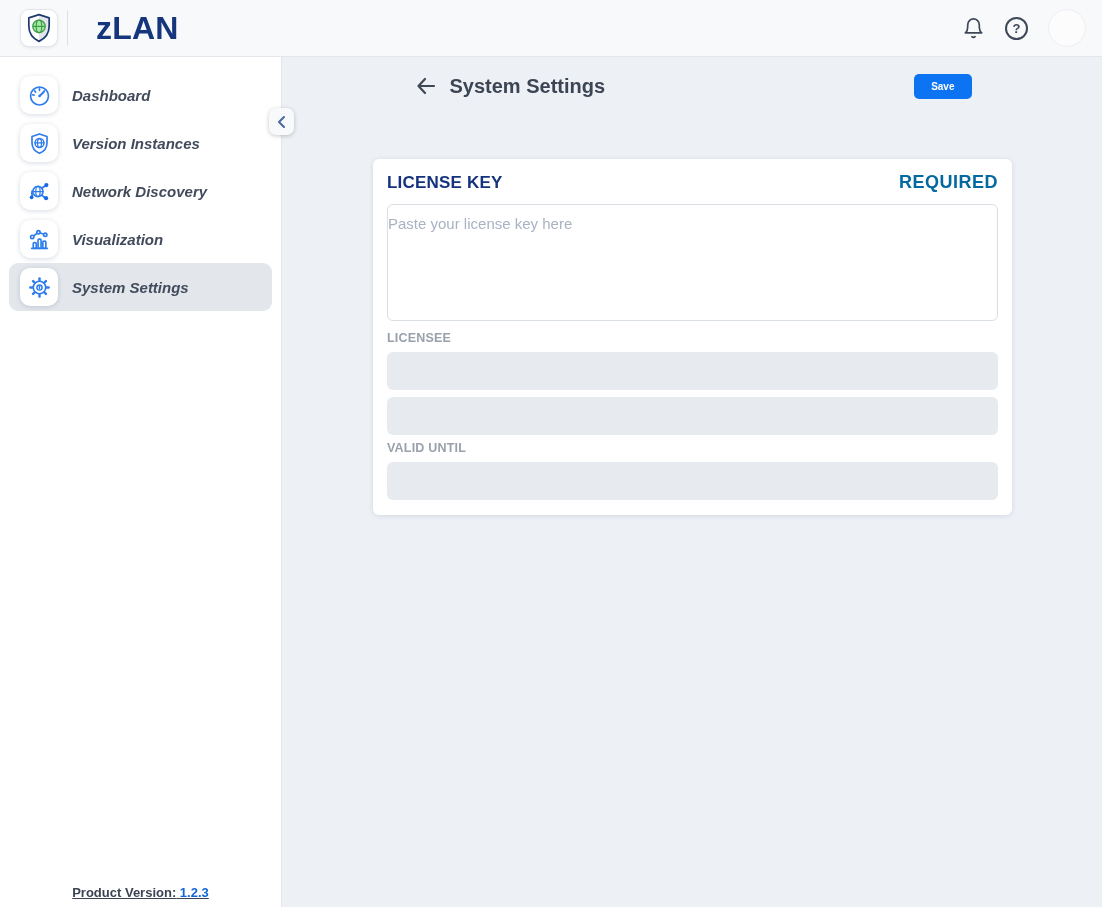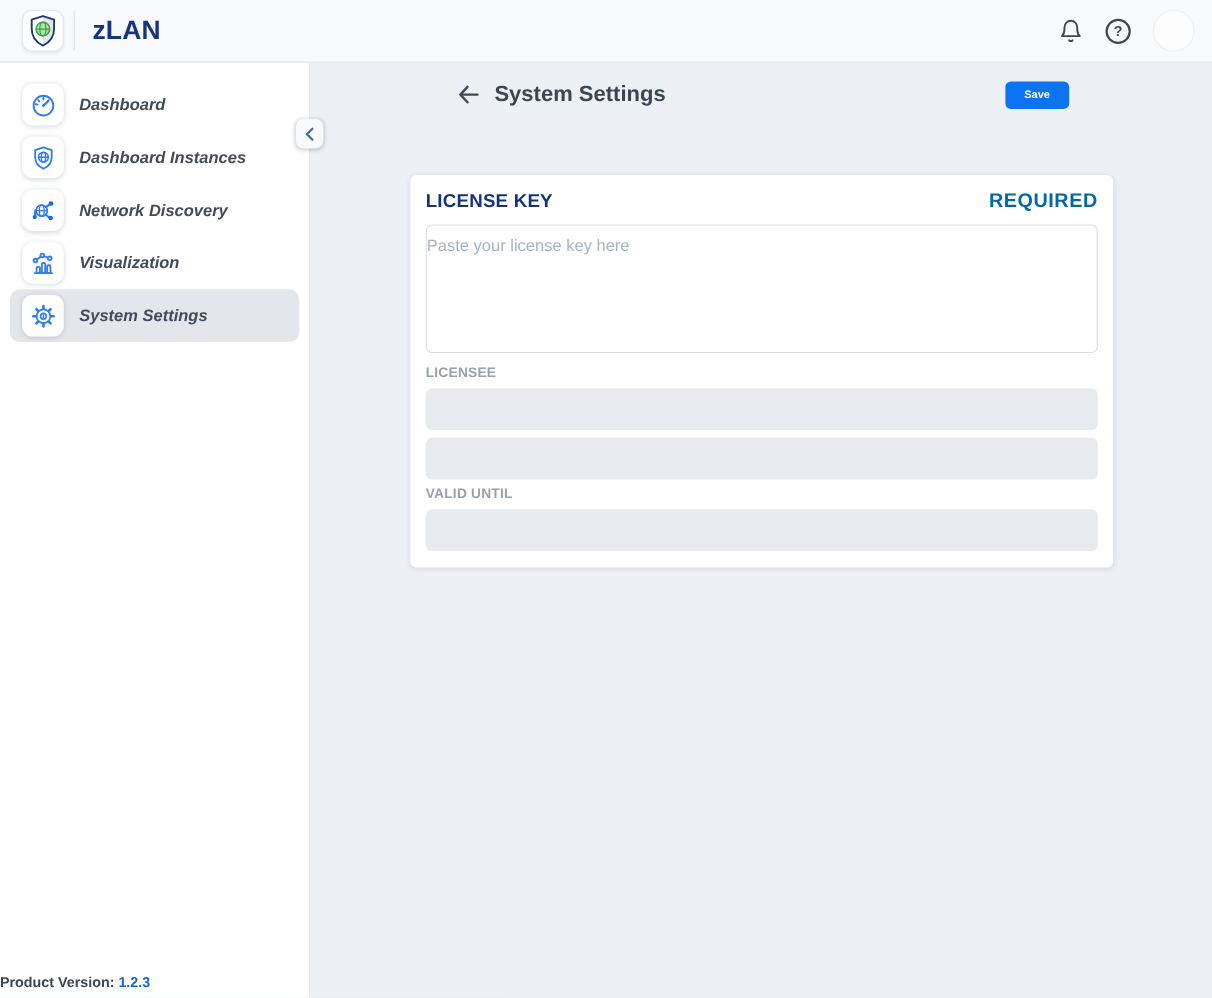--- a/index.html
+++ b/index.html
@@ -13,21 +13,21 @@
     background:#f8f9fb; border-bottom:1px solid #e3e6eb;
     display:flex; align-items:center; z-index:10;
   }
   .logo-tile {
     width:38px; height:38px; margin-left:20px; background:#ffffff;
     border:1px solid #e3e7ed; border-radius:9px;
     display:flex; align-items:center; justify-content:center;
     box-shadow:0 1px 3px rgba(40,60,100,.10);
   }
   .topbar-divider { width:1px; height:36px; background:#dde1e7; margin-left:9px; }
-  .brand { margin-left:16px; font-size:24px; font-weight:bold; color:#15357d; letter-spacing:.2px; }
+  .brand { margin-left:28px; font-size:32px; font-weight:bold; color:#15357d; letter-spacing:.2px; }
   .topbar-right { margin-left:auto; display:flex; align-items:center; gap:20px; margin-right:16px; }
   .icon-btn { background:none; border:none; cursor:pointer; display:flex; align-items:center; padding:0; }
   .help-circle {
     width:23px; height:23px; border:2px solid #3e4857; border-radius:50%;
     display:flex; align-items:center; justify-content:center;
     font-size:13px; font-weight:bold; color:#3e4857; background:none; cursor:pointer;
   }
   .avatar {
     width:38px; height:38px; border-radius:50%;
     background:#fcfcfd; border:1px solid #edeff2; cursor:pointer;
@@ -50,22 +50,22 @@
     box-shadow:0 1px 5px rgba(50,70,110,.20);
   }
   .nav-label { margin-left:14px; font-size:15px; font-weight:600; color:#414b5b;font-style:italic; }
   .collapse-btn {
     position:absolute; left:269px; top:108px; width:25px; height:27px;
     background:#f8f9fb; border:none; border-radius:7px; cursor:pointer;
     display:flex; align-items:center; justify-content:center;
     box-shadow:0 1px 4px rgba(0,0,0,.22); z-index:12;
   }
   .version {
-    position:absolute; bottom:7px; left:0; width:100%; text-align:left;
-    font-size:13px; font-weight:bold; color:#3c4453;
+    position:absolute; bottom:7px; left:0; width:100%; text-align:center;
+    font-size:13px; font-weight:bold; color:#3c4453;text-decoration:underline;
   }
   .version-number { color:#1266d8; }
 
   
   .main { position:absolute; left:283px; top:57px; right:0; bottom:0; background:#edf0f5; }
   .page-header { width:558px; margin:14px auto 0; height:30px; display:flex; align-items:center; }
   .back-btn { background:none; border:none; cursor:pointer; display:flex; align-items:center; padding:0; }
   .page-title { margin-left:12px; font-size:20px; font-weight:bold; color:#3c4554; }
   .save-btn {
     margin-left:auto; background:#0c74f2; color:#ffffff; border:none; cursor:pointer;
@@ -153,21 +153,21 @@
         <div class="icon-tile">
           <span style="display:flex;">
             <svg width="25" height="25" viewBox="0 0 24 24" fill="none" stroke="#2f7ded" stroke-width="1.6" stroke-linecap="round" stroke-linejoin="round">
               <path d="M12 2.8 L19.2 5.2 V11.2 C19.2 16.4 16.2 19.6 12 21.4 C7.8 19.6 4.8 16.4 4.8 11.2 V5.2 Z"></path>
               <circle cx="12" cy="11.5" r="4.3" stroke-width="1.4"></circle>
               <ellipse cx="12" cy="11.5" rx="1.9" ry="4.3" stroke-width="1.2"></ellipse>
               <line x1="7.7" y1="11.5" x2="16.3" y2="11.5" stroke-width="1.2"></line>
             </svg>
           </span>
         </div>
-        <span class="nav-label">Dashboard Instances</span>
+        <span class="nav-label">Version Instances</span>
       </div>
 
 
       <div class="nav-item">
         <div class="icon-tile">
           <span style="display:flex;">
             <svg width="25" height="25" viewBox="0 0 24 24" fill="none" stroke="#2f7ded" stroke-width="1.5" stroke-linecap="round">
               <circle cx="10.5" cy="12" r="4.9"></circle>
               <ellipse cx="10.5" cy="12" rx="2.1" ry="4.9" stroke-width="1.2"></ellipse>
               <line x1="5.6" y1="12" x2="15.4" y2="12" stroke-width="1.2"></line>

